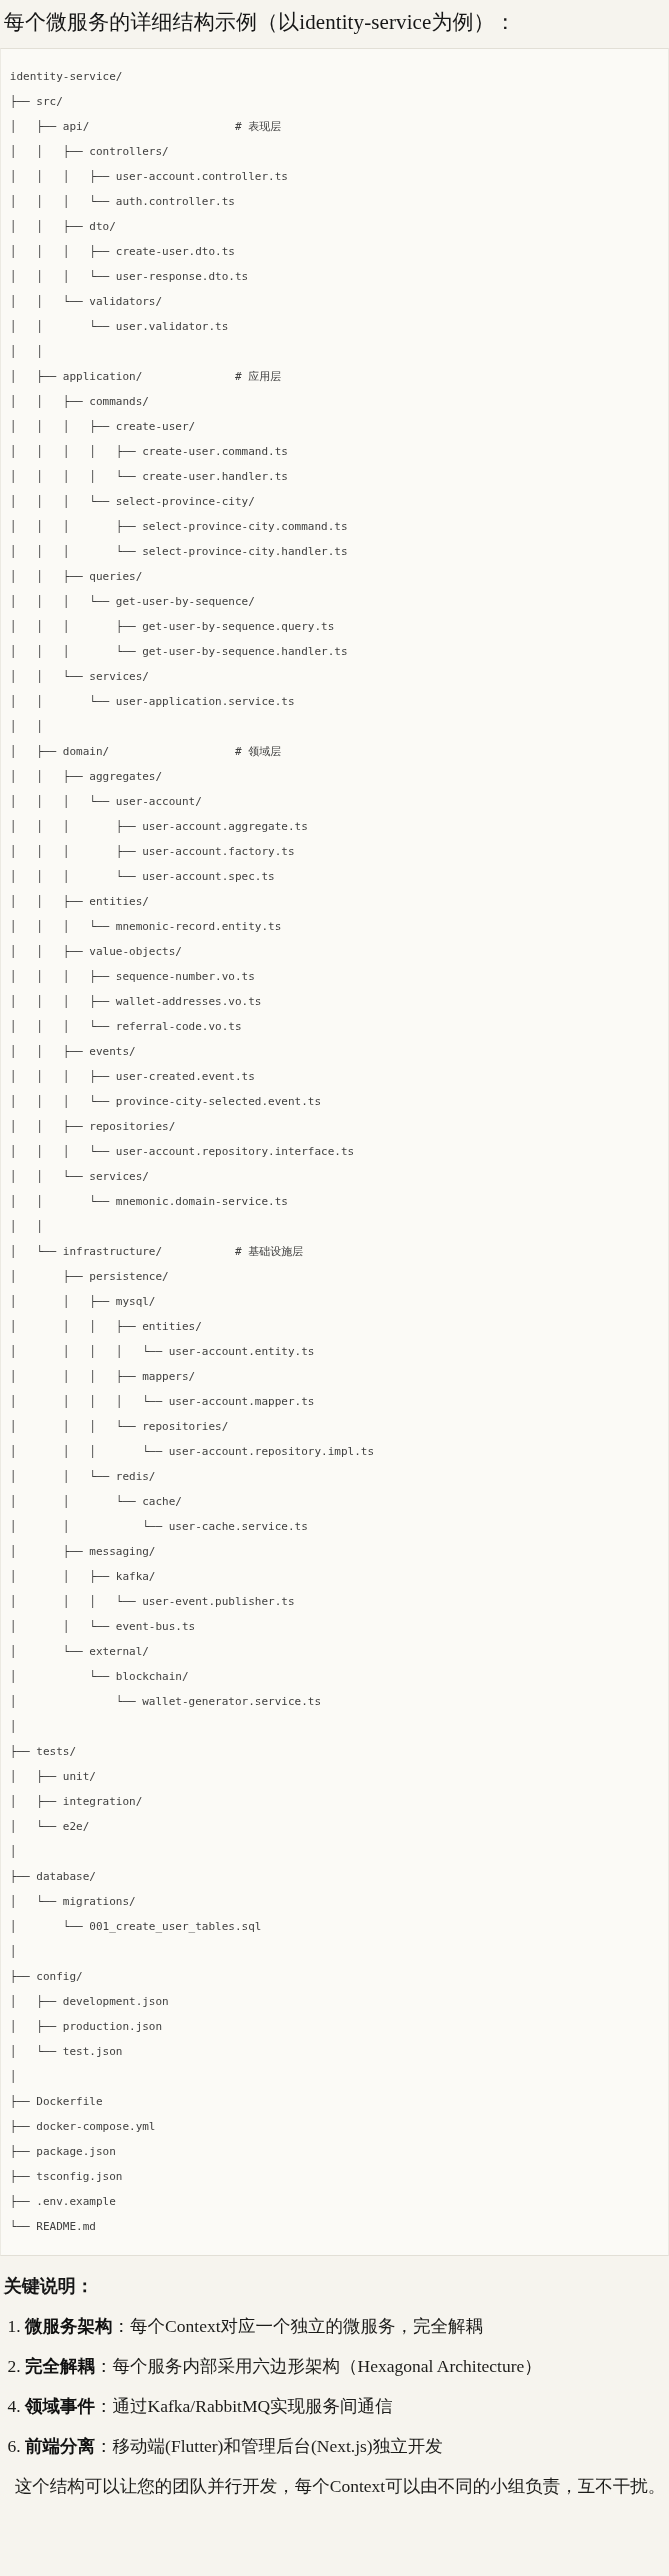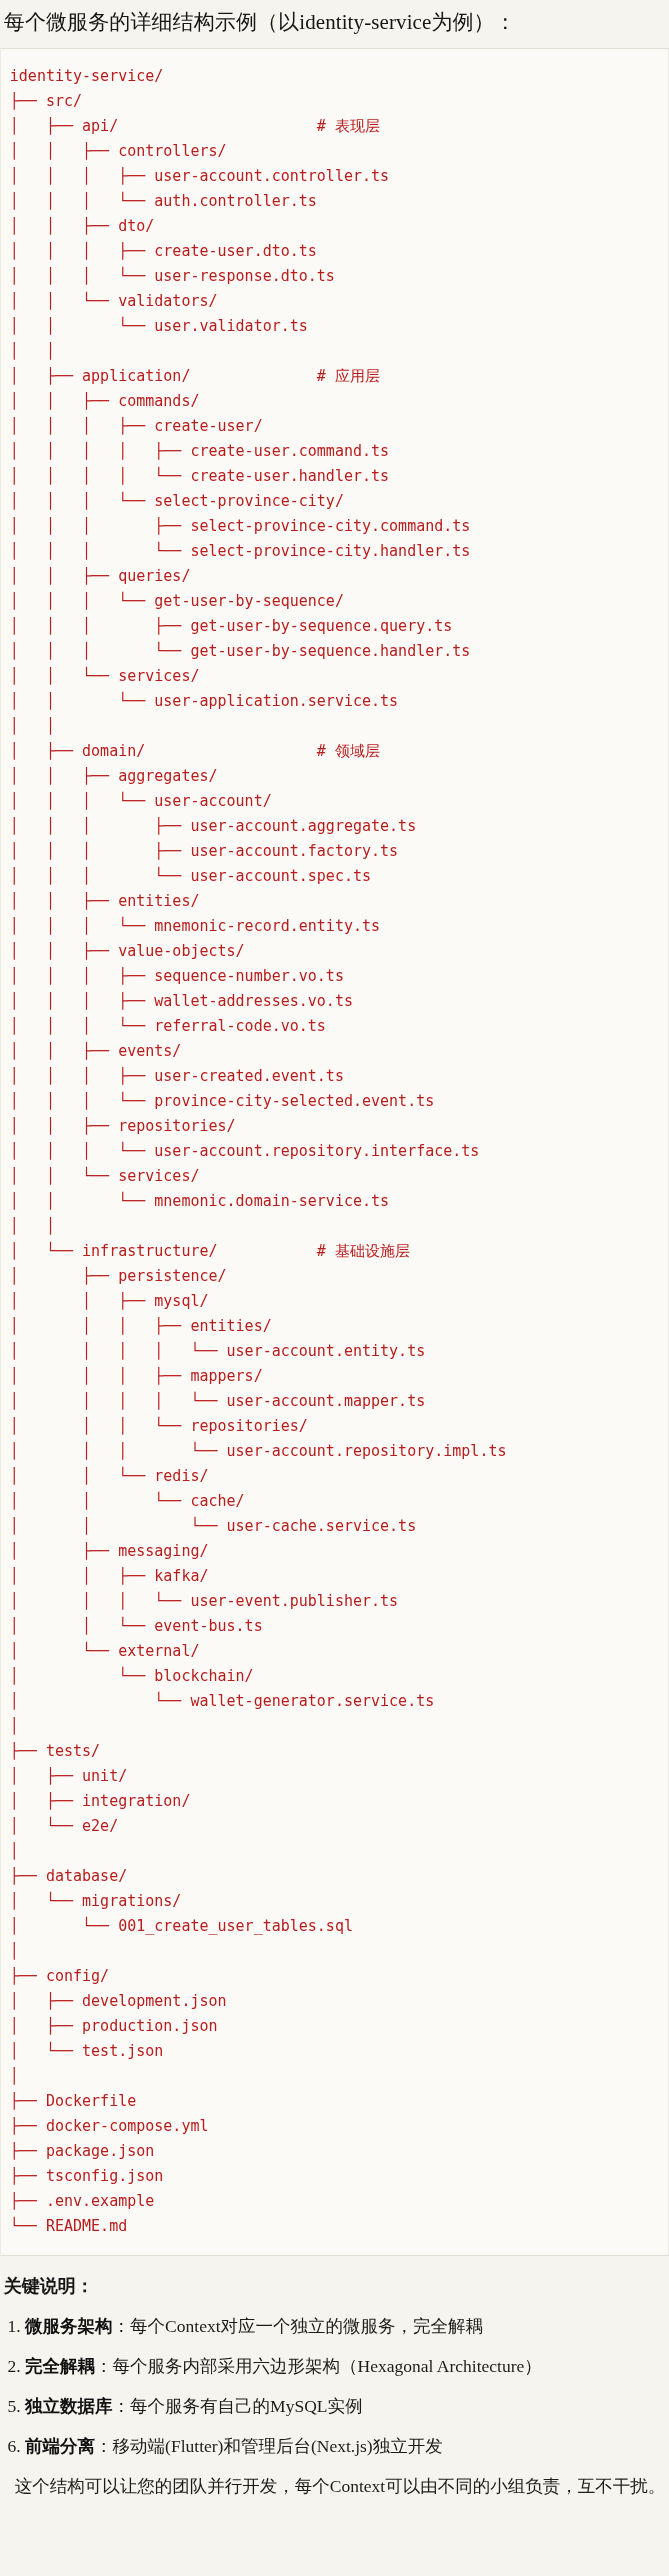--- a/index.html
+++ b/index.html
@@ -26,23 +26,23 @@
     background: #fbfaf6;
     border-top: 0.6px solid #e2dfd6;
     border-bottom: 0.6px solid #e2dfd6;
     border-left: 0.6px solid #eceae3;
     border-right: 0.6px solid #eceae3;
   }
   .code-block pre {
     margin: 0;
     padding: 15.6px 8.1px 15.6px 8.8px;
     font-family: "DejaVu Sans Mono", "Liberation Mono", monospace;
-    font-size: 15px;
+    font-size: 11px;
     line-height: 25px;
-    color: #b91c1c;
+    color: #404040;
     white-space: pre;
     overflow: hidden;
   }
   .notes-heading {
     font-size: 18px;
     font-weight: bold;
     line-height: 26px;
     margin: 17px 0 0 0;
     color: #161616;
   }
@@ -168,20 +168,20 @@
 ├── .env.example
 └── README.md</pre>
   </div>
 
   <h2 class="notes-heading">关键说明：</h2>
 
   <ol class="notes-list">
 
   <li><span class="num">1.</span><span class="label">微服务架构</span><span class="text">：每个Context对应一个独立的微服务，完全解耦</span></li>
       <li><span class="num">2.</span><span class="label">完全解耦</span><span class="text">：每个服务内部采用六边形架构（Hexagonal Architecture）</span></li>
-      <li><span class="num">5.</span><span class="label">独立数据库</span><span class="text">：每个服务有自己的MySQL实例</span></li>
+      <li><span class="num">4.</span><span class="label">领域事件</span><span class="text">：通过Kafka/RabbitMQ实现服务间通信</span></li>
       <li><span class="num">6.</span><span class="label">前端分离</span><span class="text">：移动端(Flutter)和管理后台(Next.js)独立开发</span></li>
     </ol>
 
   <p class="closing">这个结构可以让您的团队并行开发，每个Context可以由不同的小组负责，互不干扰。</p>
 
 </div>
 
 
 </body></html>

